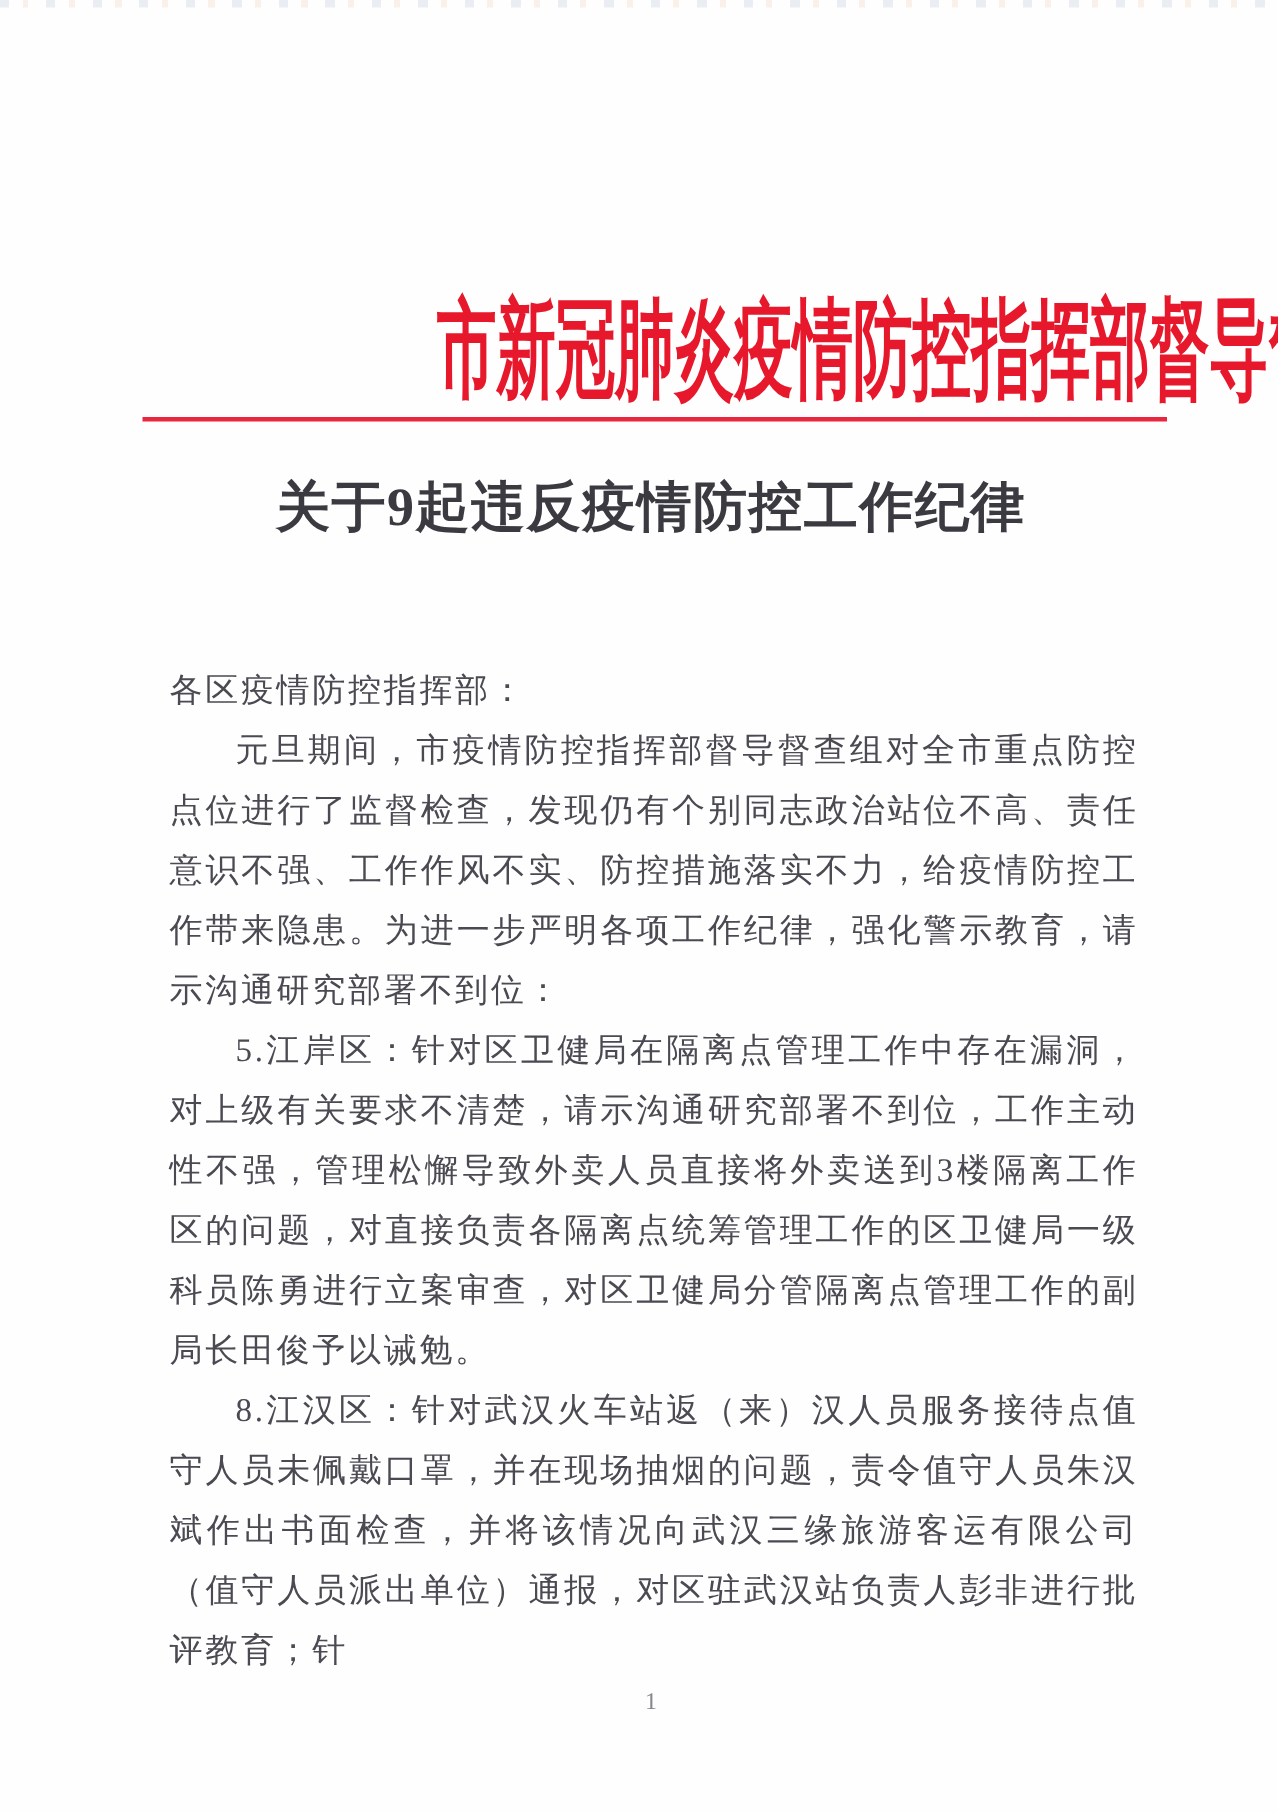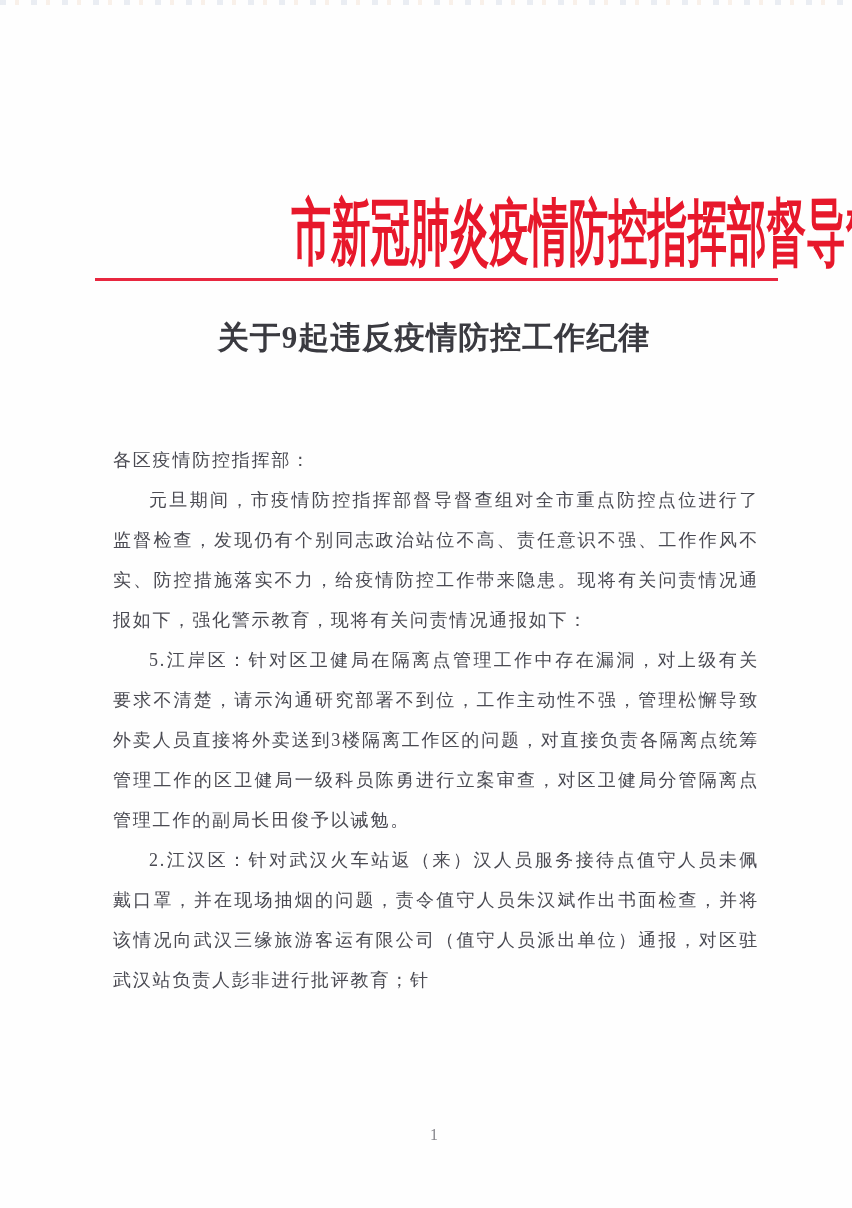--- a/index.html
+++ b/index.html
@@ -53,32 +53,32 @@
     position: absolute;
     top: 278px; left: 79px;
     width: 683px; height: 3px;
     background: #e8273f;
   }
   .doc-title {
     position: absolute;
     top: 316px; left: 0;
     width: 100%;
     text-align: center;
-    font-size: 31px;
+    font-size: 36px;
     font-weight: bold;
     color: #3a3a40;
     line-height: 44px;
     letter-spacing: 1px;
     font-family: Liberation Serif, serif;
   }
   .body-text {
     position: absolute;
     top: 440px; left: 97px;
     width: 646px;
-    font-size: 18px;
+    font-size: 22px;
     line-height: 40px;
     letter-spacing: 1.8px;
     color: #4a4a52;
     text-align: justify;
     text-justify: inter-ideograph;
   }
   .body-text p {
     margin: 0;
     text-indent: 2em;
   }
@@ -109,23 +109,23 @@
     </div>
 
     <div class="red-rule"></div>
 
     <div class="doc-title">
       <div>关于9起违反疫情防控工作纪律</div>
     </div>
 
     <div class="body-text">
       <p class="salutation">各区疫情防控指挥部：</p>
-      <p>元旦期间，市疫情防控指挥部督导督查组对全市重点防控点位进行了监督检查，发现仍有个别同志政治站位不高、责任意识不强、工作作风不实、防控措施落实不力，给疫情防控工作带来隐患。现将有关问责情况通报如下，强化警示教育，现将有关问责情况通报如下：</p>
+      <p>元旦期间，市疫情防控指挥部督导督查组对全市重点防控点位进行了监督检查，发现仍有个别同志政治站位不高、责任意识不强、工作作风不实、防控措施落实不力，给疫情防控工作带来隐患。为进一步严明各项工作纪律，强化警示教育，请示沟通研究部署不到位：</p>
       <p>5.江岸区：针对区卫健局在隔离点管理工作中存在漏洞，对上级有关要求不清楚，请示沟通研究部署不到位，工作主动性不强，管理松懈导致外卖人员直接将外卖送到3楼隔离工作区的问题，对直接负责各隔离点统筹管理工作的区卫健局一级科员陈勇进行立案审查，对区卫健局分管隔离点管理工作的副局长田俊予以诫勉。</p>
-      <p>2.江汉区：针对武汉火车站返（来）汉人员服务接待点值守人员未佩戴口罩，并在现场抽烟的问题，责令值守人员朱汉斌作出书面检查，并将该情况向武汉三缘旅游客运有限公司（值守人员派出单位）通报，对区驻武汉站负责人彭非进行批评教育；针</p>
+      <p>8.江汉区：针对武汉火车站返（来）汉人员服务接待点值守人员未佩戴口罩，并在现场抽烟的问题，责令值守人员朱汉斌作出书面检查，并将该情况向武汉三缘旅游客运有限公司（值守人员派出单位）通报，对区驻武汉站负责人彭非进行批评教育；针</p>
     </div>
 
     <div class="page-footer">
       <span>1</span>
     </div>
 
   </div>
 </div>
 
 </body></html>

